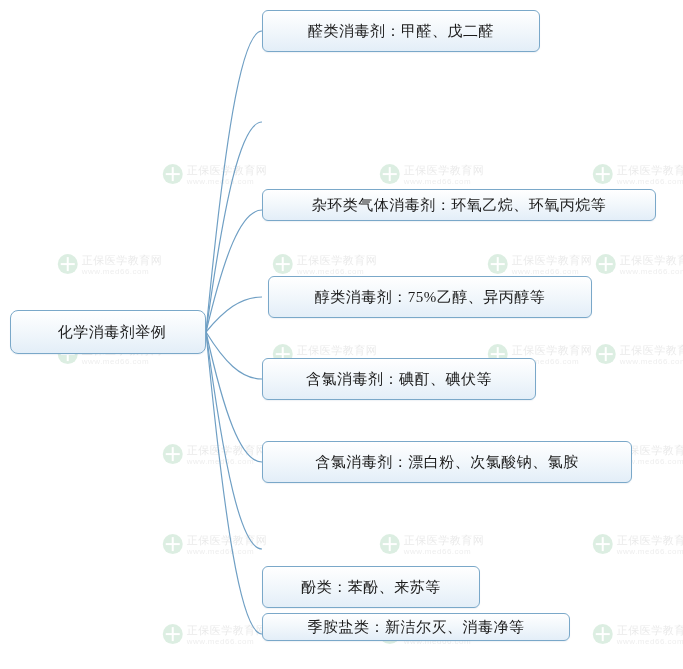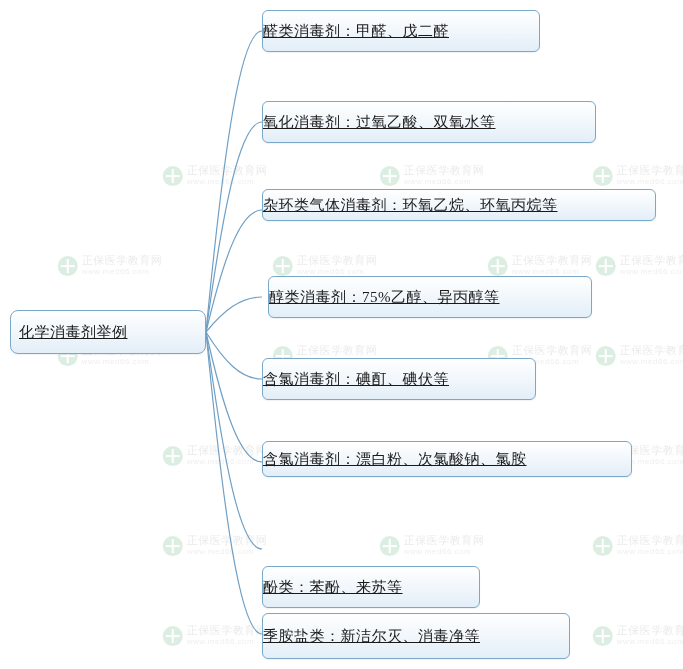--- a/index.html
+++ b/index.html
@@ -24,21 +24,21 @@
     position: absolute;
     left: 0; top: 0;
     width: 683px;
     height: 669px;
     pointer-events: none;
     z-index: 1;
   }
   .wm {
     position: absolute;
     display: flex;
-    align-items: flex-end;
+    align-items: flex-start;
     gap: 4px;
     opacity: 0.30;
     transform: translate(-50%, -50%);
     white-space: nowrap;
   }
   .wm .wm-logo {
     width: 20px;
     height: 20px;
     border-radius: 50%;
     background: #8fc8a0;
@@ -93,28 +93,27 @@
     z-index: 3;
   }
   .node {
     position: absolute;
     box-sizing: border-box;
     border: 1px solid #7aa8c9;
     border-radius: 6px;
     background: linear-gradient(180deg, #ffffff 0%, #f0f6fb 55%, #e3eef8 100%);
     display: flex;
     align-items: center;
-    justify-content: flex-start;
+    justify-content: center;
     color: #1a1a1a;
     font-size: 15px;
     font-family: "Liberation Serif", serif;
     letter-spacing: 0.5px;
     white-space: nowrap;
     box-shadow: 0 1px 1px rgba(120,150,180,0.12);
-    text-decoration: underline;
   }
   .node.root {
     border-radius: 8px;
   }
 </style>
 </head>
 <body>
 
 <div id="stage">
 
@@ -272,36 +271,33 @@
       <path d="M 206 332 C 224 519.24, 240.72 634, 262 634" fill="none" stroke="#6f9fc4" stroke-width="1.2"></path>
     </svg>
 
   <div id="nodes">
     <div class="node root" style="left: 10px; top: 310px; width: 196px; height: 44px; padding-left: 8px;">
       <span>化学消毒剂举例</span>
     </div>
   <div class="node" style="left: 262px; top: 10px; width: 278px; height: 42px;">
         <span>醛类消毒剂：甲醛、戊二醛</span>
       </div>
-      <div class="node" style="left: 262px; top: 101px; width: 334px; height: 42px;">
-        <span>氧化消毒剂：过氧乙酸、双氧水等</span>
-      </div>
       <div class="node" style="left: 262px; top: 189px; width: 394px; height: 32px;">
         <span>杂环类气体消毒剂：环氧乙烷、环氧丙烷等</span>
       </div>
       <div class="node" style="left: 262px; top: 276px; width: 324px; height: 42px; margin-left: 6px;">
         <span>醇类消毒剂：75%乙醇、异丙醇等</span>
       </div>
       <div class="node" style="left: 262px; top: 358px; width: 274px; height: 42px;">
         <span>含氯消毒剂：碘酊、碘伏等</span>
       </div>
-      <div class="node" style="left: 262px; top: 441px; width: 370px; height: 36px;">
+      <div class="node" style="left: 262px; top: 441px; width: 370px; height: 42px;">
         <span>含氯消毒剂：漂白粉、次氯酸钠、氯胺</span>
       </div>
       <div class="node" style="left: 262px; top: 528px; width: 218px; height: 42px; margin-top: 38px;">
         <span>酚类：苯酚、来苏等</span>
       </div>
-      <div class="node" style="left: 262px; top: 613px; width: 308px; height: 46px;">
+      <div class="node" style="left: 262px; top: 613px; width: 308px; height: 28px;">
         <span>季胺盐类：新洁尔灭、消毒净等</span>
       </div>
     </div>
 
 </div>
 
 </body></html>

